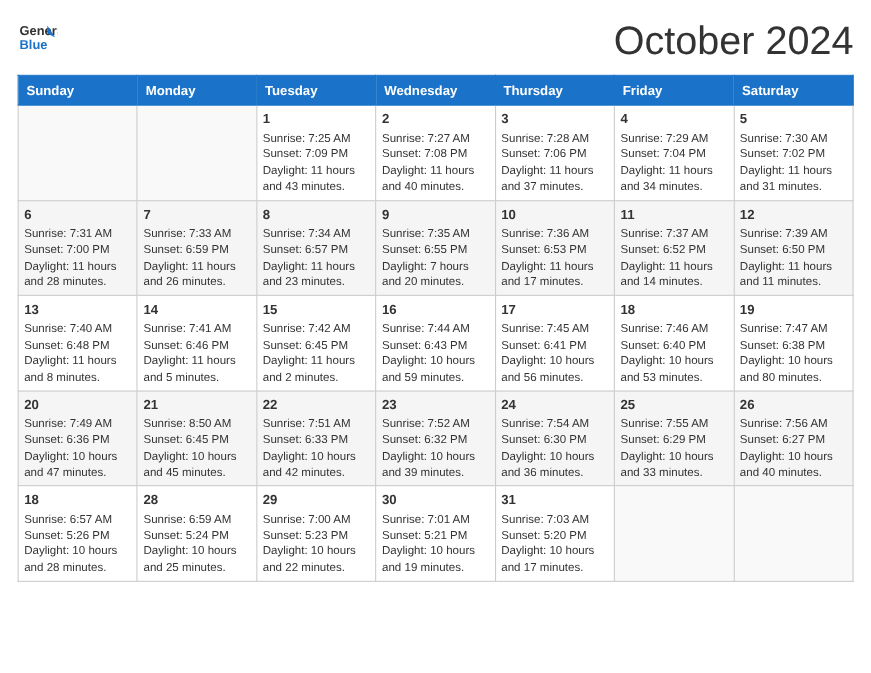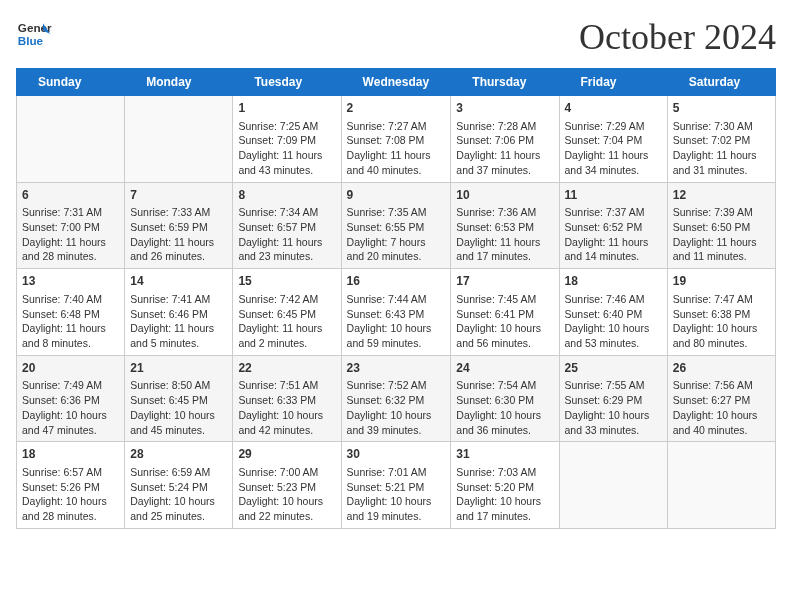--- a/index.html
+++ b/index.html
@@ -20,40 +20,39 @@
       display: flex;
       align-items: center;
     }
     .logo-icon {
       width: 36px;
       height: 36px;
       margin-right: 4px;
     }
     .title-block {
       text-align: right;
-      font-family: Liberation Serif, serif;
     }
     .month-title {
       font-size: 36px;
       font-weight: 300;
       color: #333;
     }
     .location {
       font-size: 14px;
       color: #555;
     }
     table {
       width: 100%;
       border-collapse: collapse;
       font-size: 10.5px;
     }
     thead tr th {
       background: #1a73c8;
       color: #fff;
-      padding: 6px 21px;
+      padding: 6px 7px;
       font-weight: bold;
       font-size: 12px;
       border: 1px solid #1a73c8;
       text-align: left;
     }
     tbody tr td {
       border: 1px solid #ccc;
       padding: 4px 5px;
       vertical-align: top;
       height: 82px;

